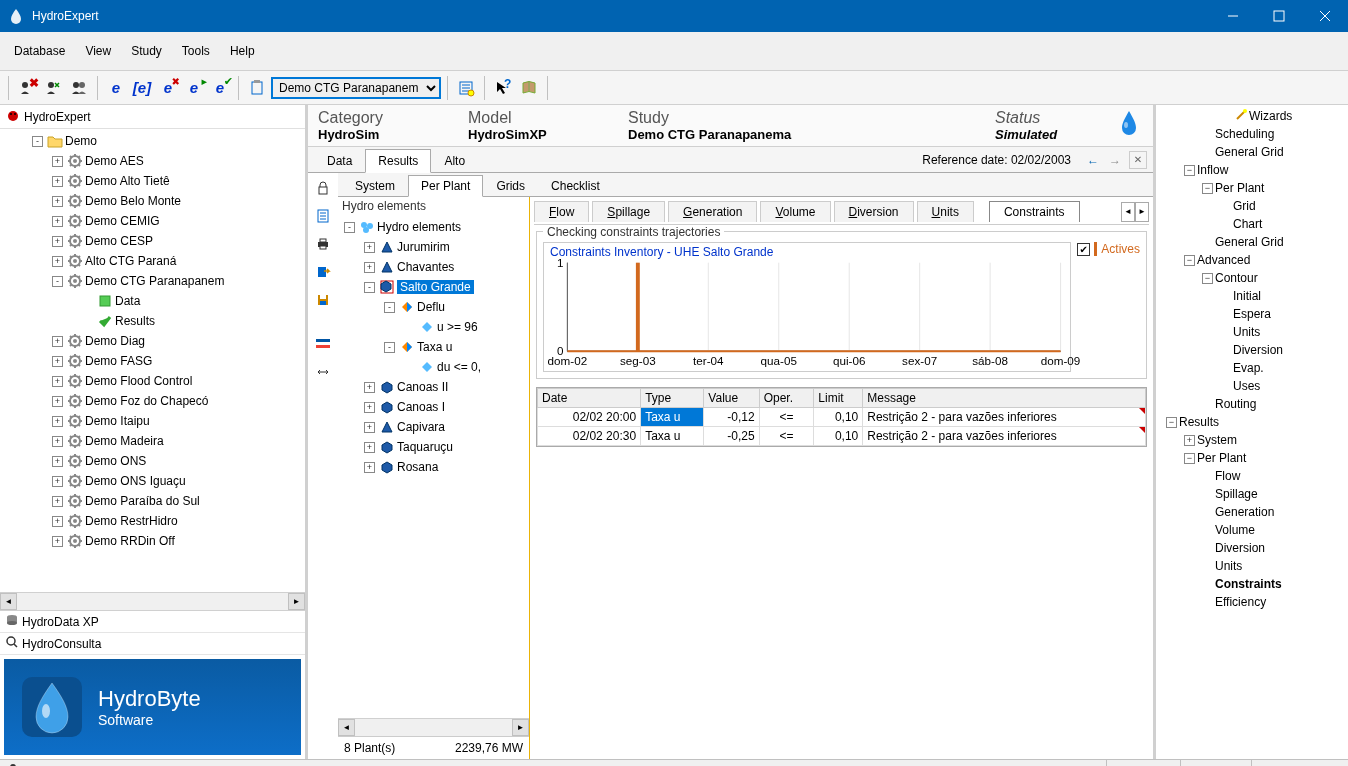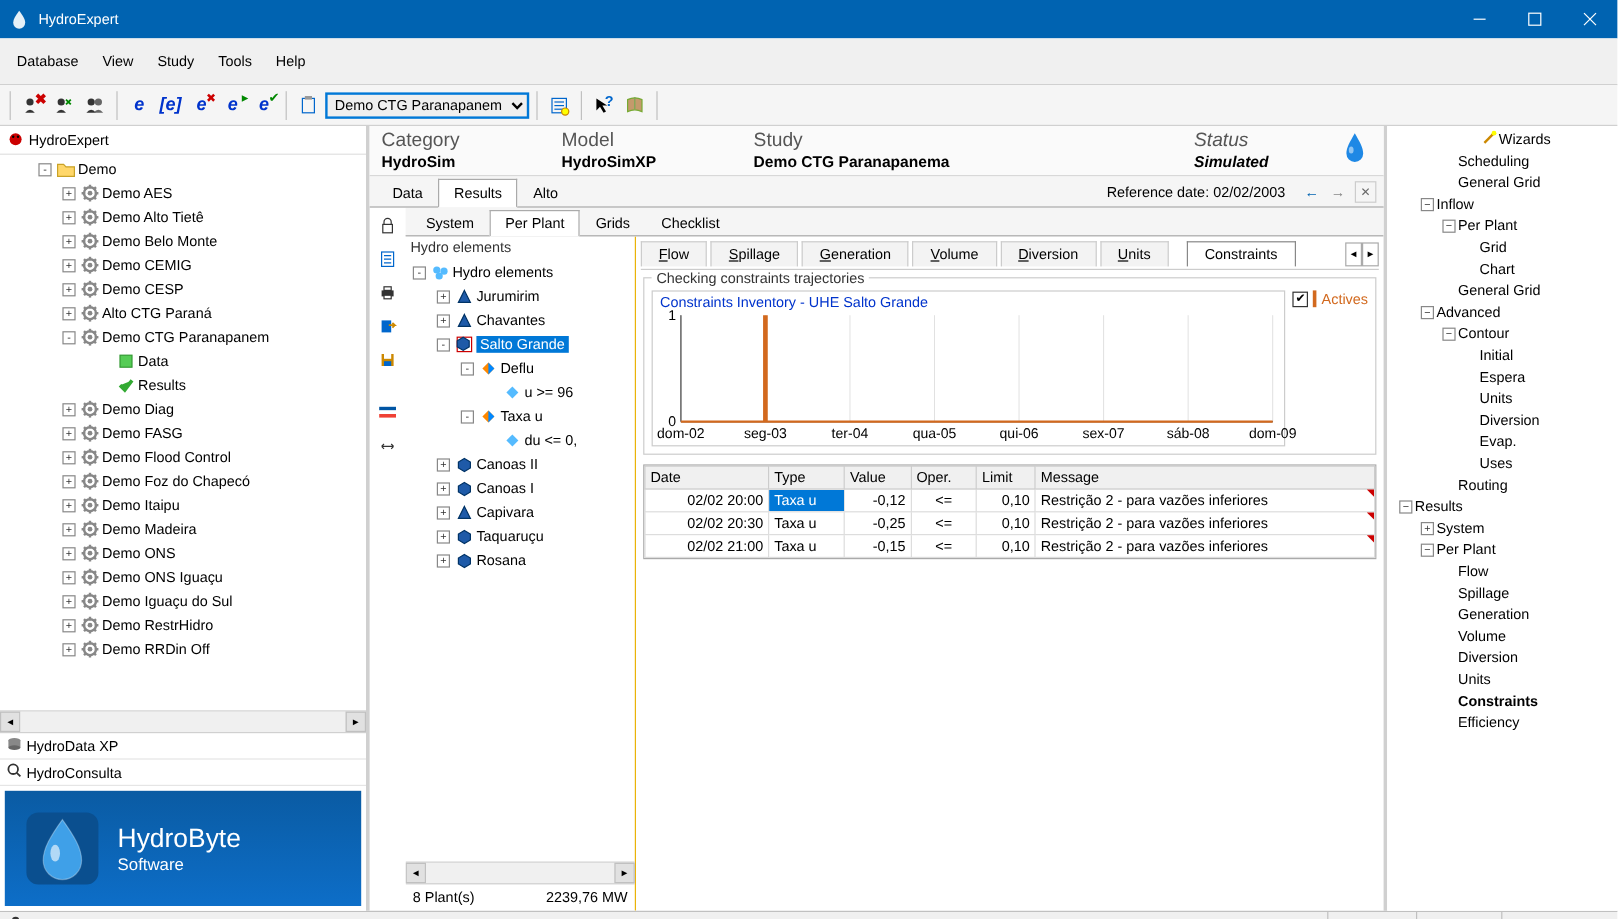--- a/index.html
+++ b/index.html
@@ -605,21 +605,21 @@
                 <line x1="7" y1="11" x2="7" y2="14"></line>
                 <line x1="0" y1="7" x2="3" y2="7"></line>
                 <line x1="11" y1="7" x2="14" y2="7"></line>
                 <line x1="2" y1="2" x2="4" y2="4"></line>
                 <line x1="10" y1="10" x2="12" y2="12"></line>
                 <line x1="2" y1="12" x2="4" y2="10"></line>
                 <line x1="10" y1="4" x2="12" y2="2"></line>
               </g>
             </svg>
           </span>
-          <span>Demo Iguaçu do Sul</span>
+          <span>Demo Paraíba do Sul</span>
         </div>
         <div class="tree-node">
           <span class="indent" style="width:50px"></span>
           <span class="tree-toggle">+</span>
           <span class="tree-icon">
             <svg width="14" height="14">
               <circle cx="7" cy="7" r="5" fill="none" stroke="#888" stroke-width="2"></circle>
               <circle cx="7" cy="7" r="2" fill="#888"></circle>
               <g stroke="#888" stroke-width="2">
                 <line x1="7" y1="0" x2="7" y2="3"></line>
@@ -1021,28 +1021,20 @@
                       <td>Restrição 2 - para vazões inferiores<span class="cut"></span></td>
                     </tr>
                     <tr>
                       <td class="num">02/02 20:30</td>
                       <td>Taxa u</td>
                       <td class="num">-0,25</td>
                       <td style="text-align:center">&lt;=</td>
                       <td class="num">0,10</td>
                       <td>Restrição 2 - para vazões inferiores<span class="cut"></span></td>
                     </tr>
-                    <tr>
-                      <td class="num">02/02 21:00</td>
-                      <td>Taxa u</td>
-                      <td class="num">-0,15</td>
-                      <td style="text-align:center">&lt;=</td>
-                      <td class="num">0,10</td>
-                      <td>Restrição 2 - para vazões inferiores<span class="cut"></span></td>
-                    </tr>
                   </tbody>
                 </table>
             </div>
           </div>
         </div>
       </div>
     </div>
   </div>
 
   <div class="right-panel">

